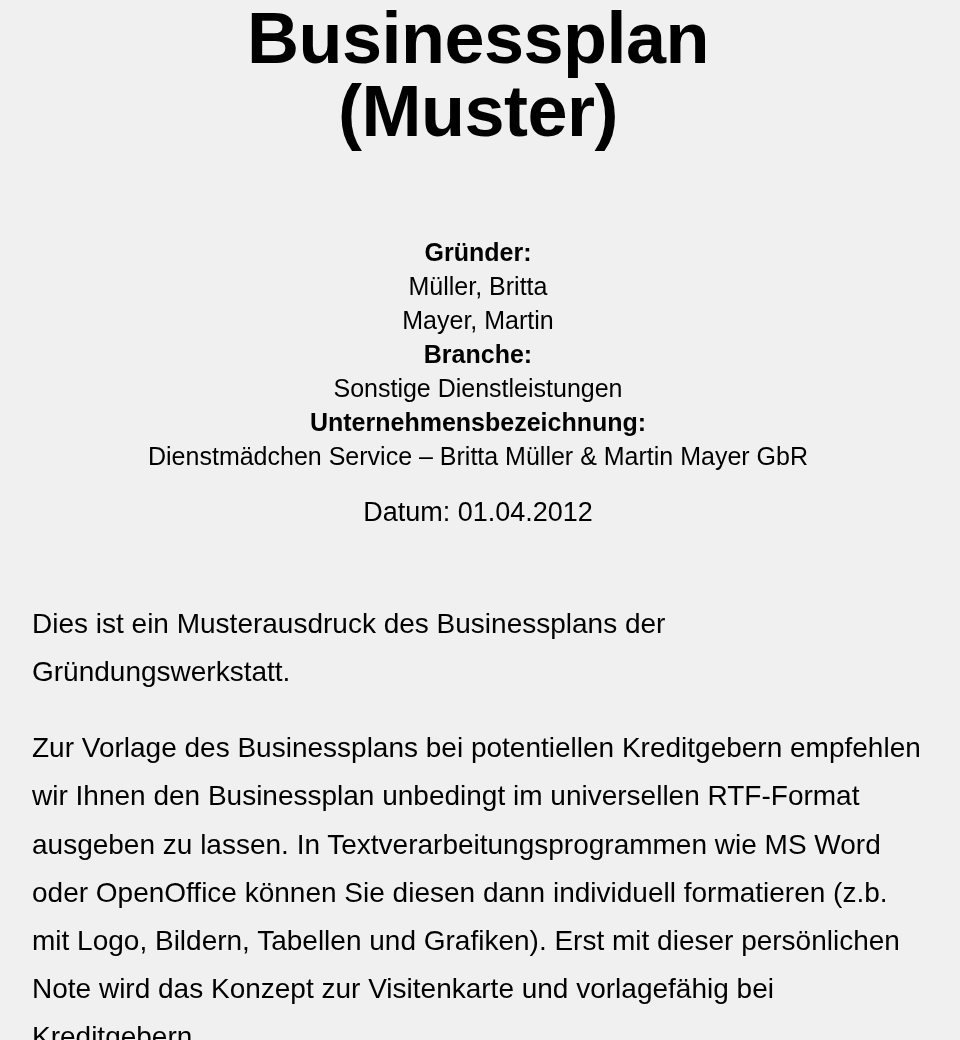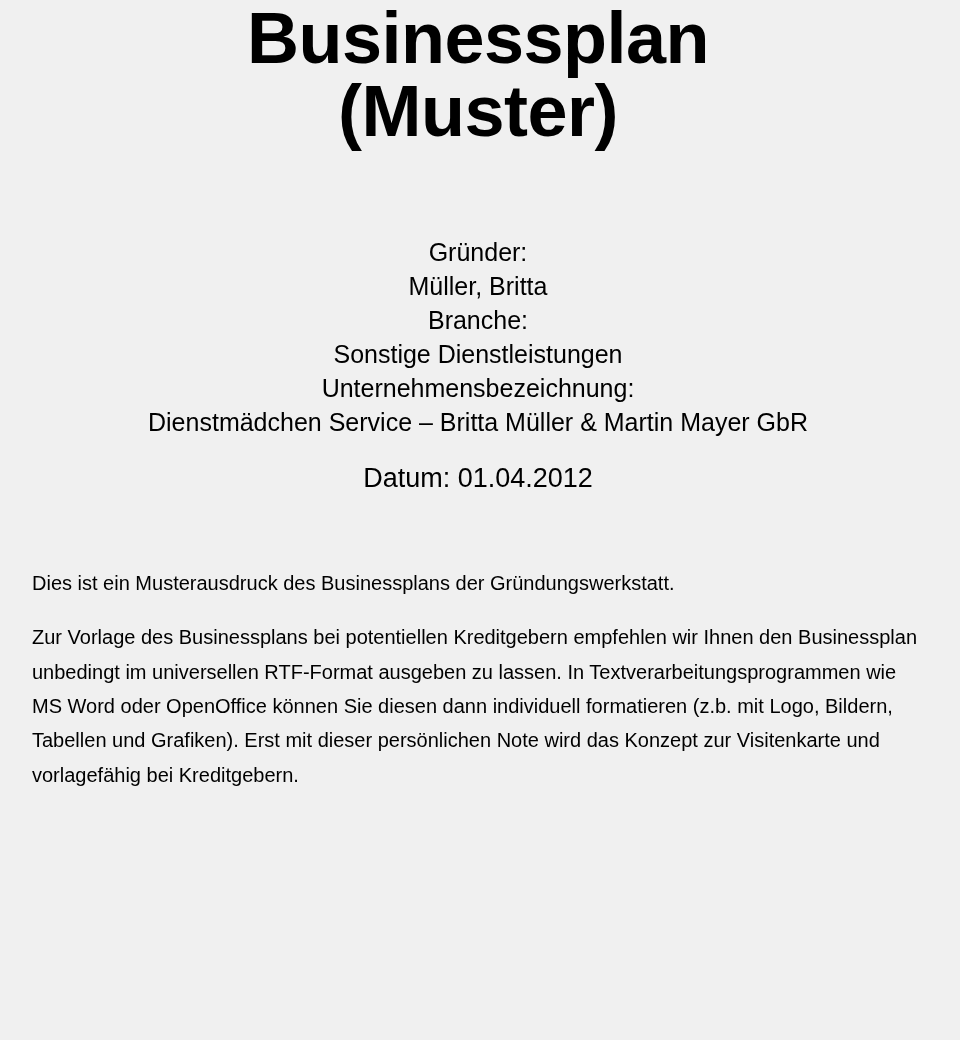--- a/index.html
+++ b/index.html
@@ -37,32 +37,32 @@
     text-align: center;
     margin-top: 86px;
   }
   .meta-row {
     font-size: 25px;
     line-height: 1.36;
   }
   .meta-row.gap {
   }
   .meta-label {
-    font-weight: normal;
+    font-weight: bold;
   }
   .meta-date {
     font-size: 27px;
     margin-top: 24px;
   }
   .body-block {
     margin-top: 72px;
     padding: 0 16px 0 14px;
   }
   .body-para {
-    font-size: 20px;
+    font-size: 28px;
     line-height: 1.72;
     text-align: left;
   }
   .body-para.first {
     margin-bottom: 8px;
   }
 </style>
 </head>
 <body>
 
@@ -72,20 +72,21 @@
     <div class="title-line">Businessplan</div>
     <div class="title-line sub">(Muster)</div>
   </div>
 
   <div class="meta-block">
 
     <div class="meta-row">
       <span class="meta-label">Gründer:</span>
     </div>
     <div class="meta-row">Müller, Britta</div>
+    <div class="meta-row">Mayer, Martin</div>
 
     <div class="meta-row gap">
       <span class="meta-label">Branche:</span>
     </div>
     <div class="meta-row">Sonstige Dienstleistungen</div>
 
     <div class="meta-row gap">
       <span class="meta-label">Unternehmensbezeichnung:</span>
     </div>
     <div class="meta-row">Dienstmädchen Service – Britta Müller &amp; Martin Mayer GbR</div>

